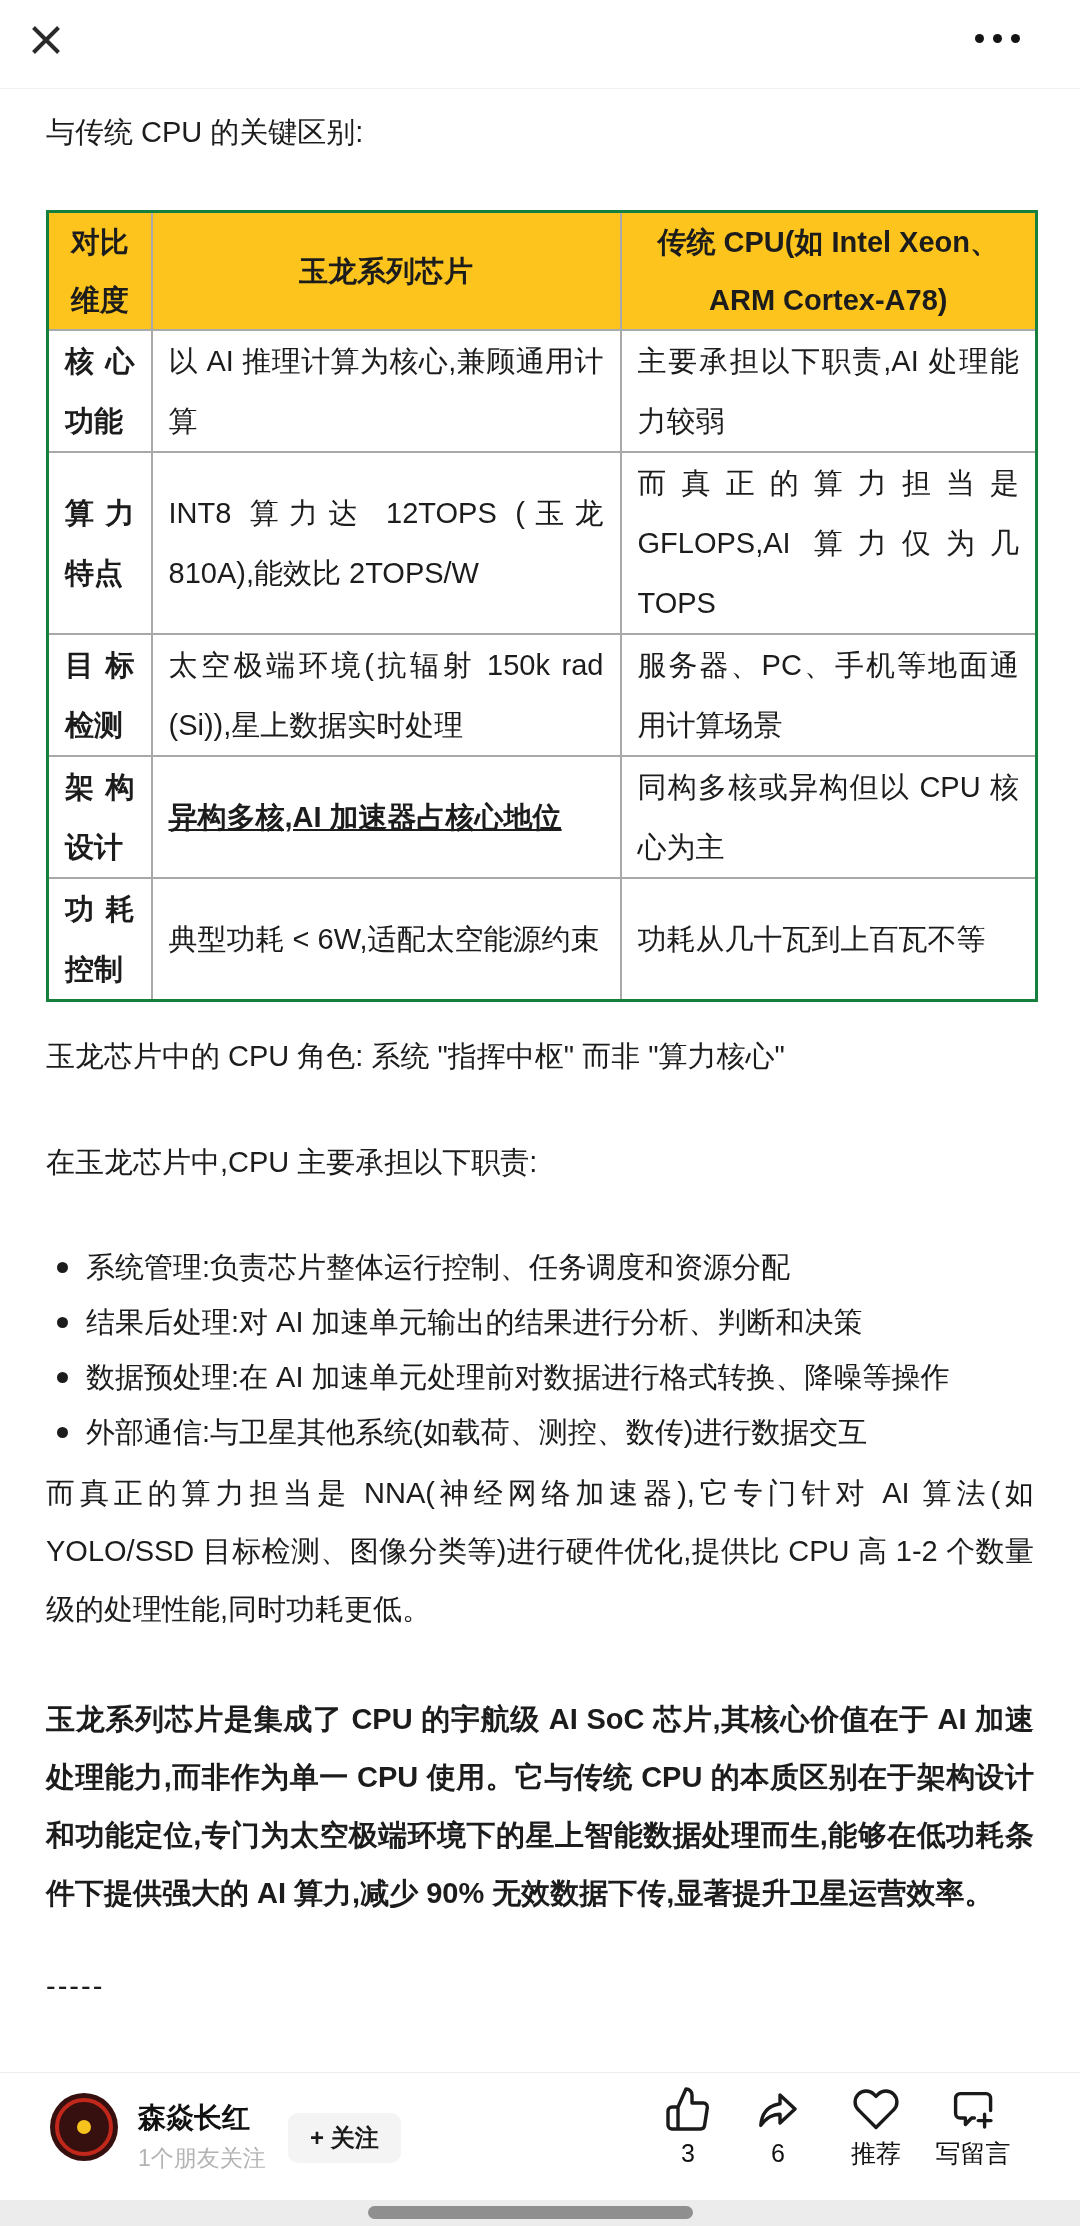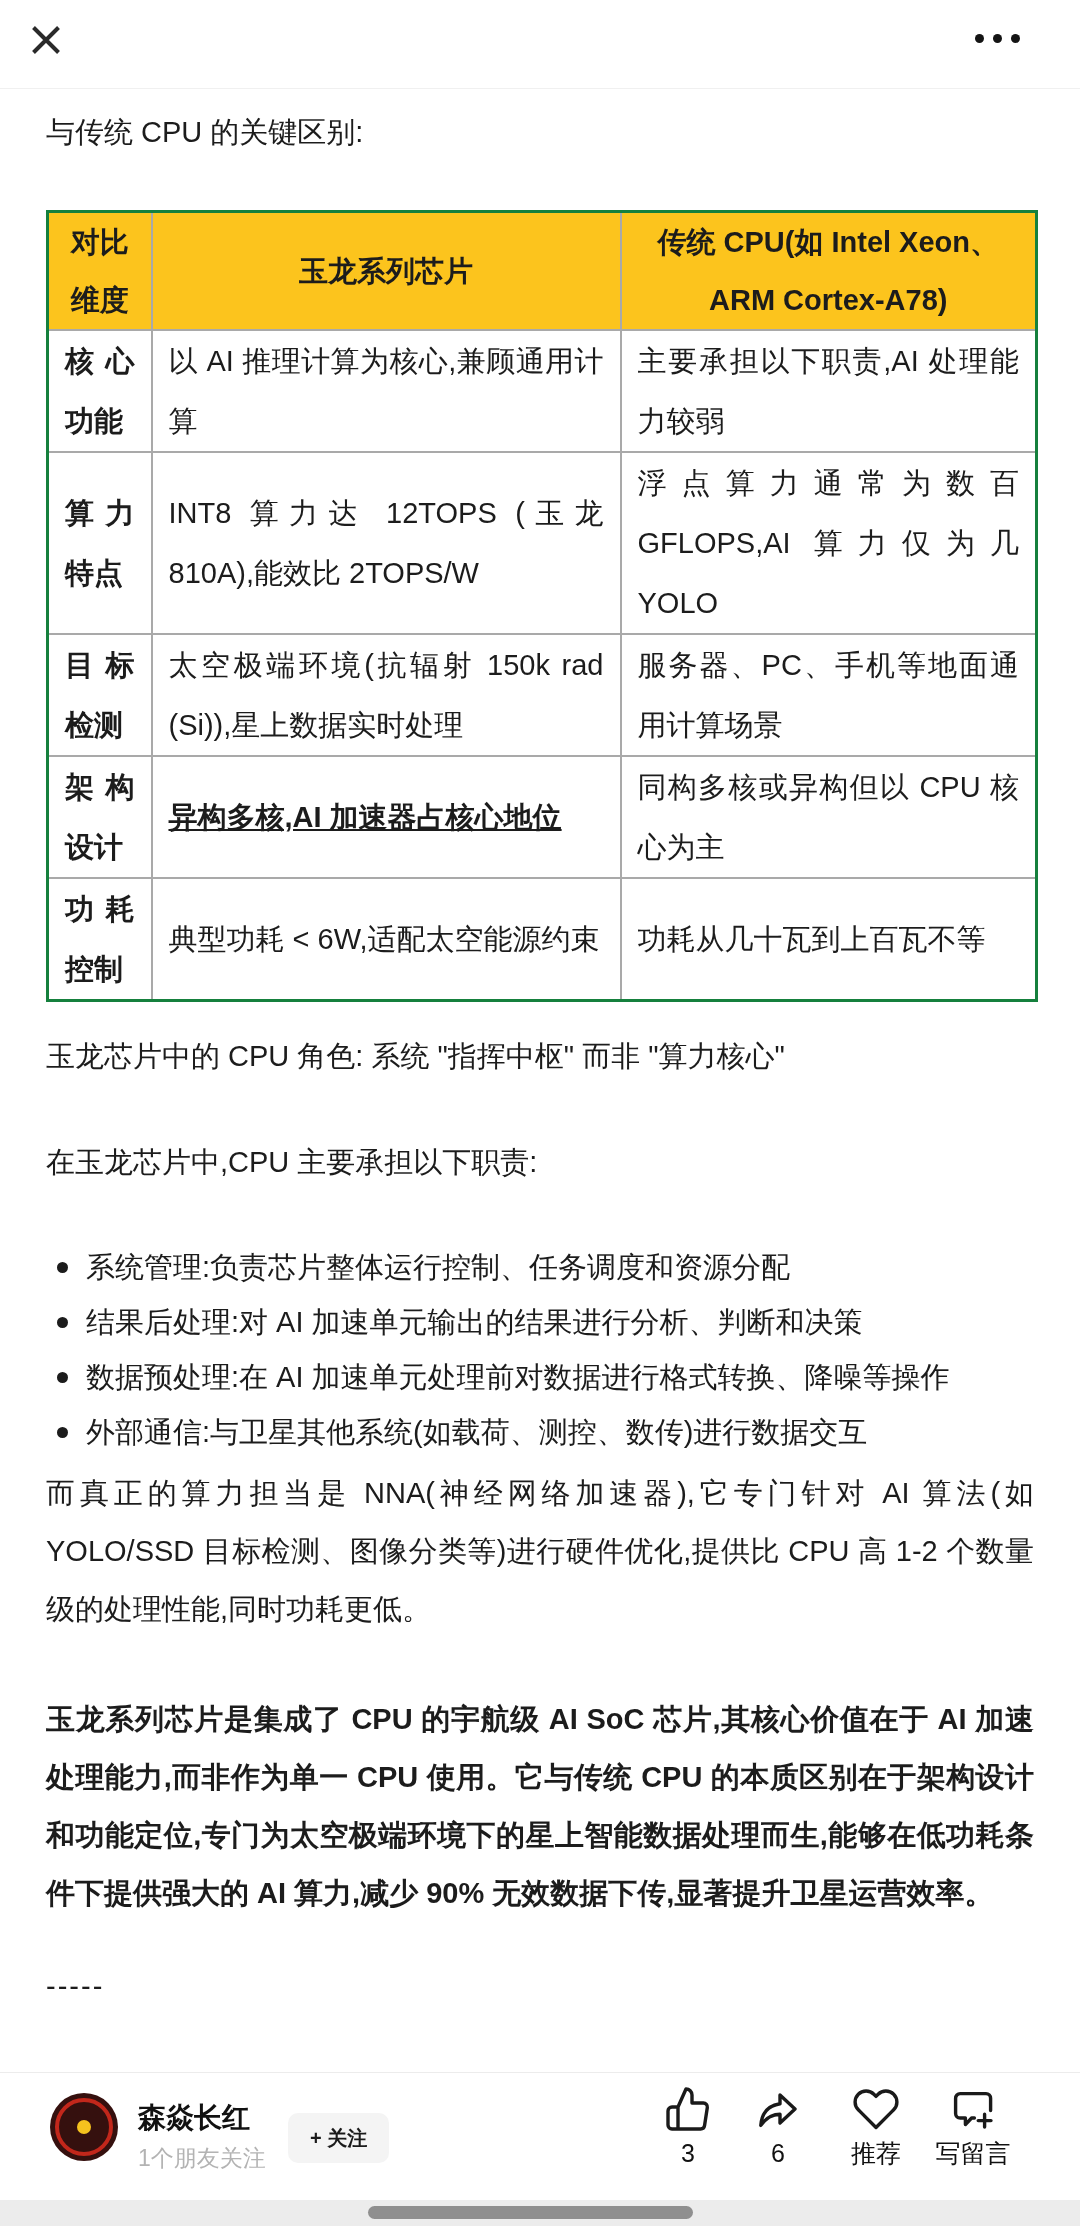--- a/index.html
+++ b/index.html
@@ -37,21 +37,21 @@
   ul.bullets li { position:relative; padding-left:40px; font-size:29px; line-height:55px; text-align:justify; }
   ul.bullets li::before { content:""; position:absolute; left:11px; top:22px; width:11px; height:11px; border-radius:50%; background:#1c1c1c; }
 
   
   .bottombar { position:absolute; left:0; right:0; top:2072px; height:128px; background:#fff; border-top:1px solid #ececec; }
   .avatar { position:absolute; left:50px; top:20px; width:68px; height:68px; border-radius:50%; background:#35100e; cursor:pointer; }
   .avatar::before { content:""; position:absolute; left:5px; top:5px; right:5px; bottom:5px; border:4px solid #c2271b; border-radius:50%; }
   .avatar::after { content:""; position:absolute; left:50%; top:50%; width:14px; height:14px; margin:-7px 0 0 -7px; border-radius:50%; background:#f6c21e; }
   .author-name { position:absolute; left:138px; top:26px; font-size:28px; font-weight:bold; color:#111; cursor:pointer; }
   .author-sub { position:absolute; left:138px; top:70px; font-size:23px; color:#b3b3b3; }
-  .follow-btn { position:absolute; left:288px; top:40px; height:50px; padding:0 22px; background:#f4f4f4; border:none; border-radius:10px; font-size:20px; font-weight:bold; color:#1a1a1a; font-family:inherit; cursor:pointer; }
+  .follow-btn { position:absolute; left:288px; top:40px; height:50px; padding:0 22px; background:#f4f4f4; border:none; border-radius:10px; font-size:24px; font-weight:bold; color:#1a1a1a; font-family:inherit; cursor:pointer; }
   .action { position:absolute; top:12px; width:90px; text-align:center; background:none; border:none; padding:0; font-family:inherit; cursor:pointer; }
   .action svg { width:48px; height:48px; display:block; margin:0 auto; }
   .action .lbl { display:block; margin-top:6px; font-size:25px; line-height:28px; color:#111; }
   .action.a-like    { left:643px; }
   .action.a-share   { left:733px; }
   .action.a-heart   { left:831px; }
   .action.a-comment { left:928px; }
 
   .scrollstrip { position:absolute; left:0; right:0; top:2200px; height:26px; background:#ececec; }
   .scrollstrip .handle { position:absolute; left:368px; top:6px; width:325px; height:13px; border-radius:7px; background:#8f8f8f; cursor:pointer; }
@@ -92,21 +92,21 @@
       <th>传统 CPU(如 Intel Xeon、ARM Cortex-A78)</th>
     </tr>
     <tr>
       <td class="dim">核心功能</td>
       <td>以 AI 推理计算为核心,兼顾通用计算</td>
       <td>主要承担以下职责,AI 处理能力较弱</td>
     </tr>
     <tr>
       <td class="dim">算力特点</td>
       <td>INT8 算力达 12TOPS (玉龙 810A),能效比 2TOPS/W</td>
-      <td>浮点算力通常为数百 GFLOPS,AI 算力仅为几 YOLO</td>
+      <td>而真正的算力担当是 GFLOPS,AI 算力仅为几 TOPS</td>
     </tr>
     <tr>
       <td class="dim">目标检测</td>
       <td>太空极端环境(抗辐射 150k rad (Si)),星上数据实时处理</td>
       <td>服务器、PC、手机等地面通用计算场景</td>
     </tr>
     <tr>
       <td class="dim">架构设计</td>
       <td class="boldcell">异构多核,AI 加速器占核心地位</td>
       <td>同构多核或异构但以 CPU 核心为主</td>

